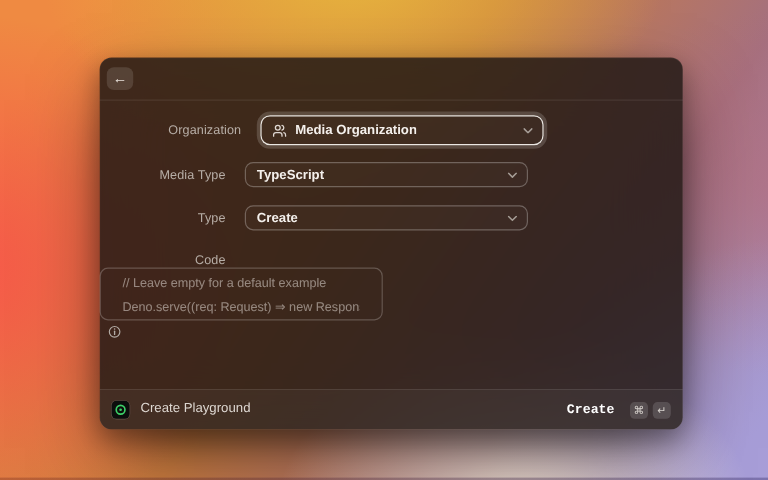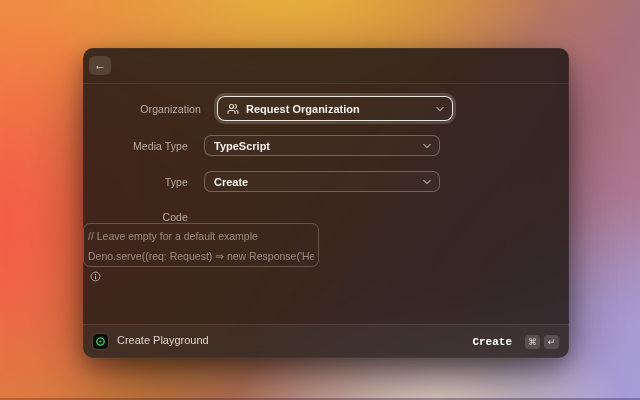--- a/index.html
+++ b/index.html
@@ -59,21 +59,21 @@
   .select.focused{
     height:25px;border:1.5px solid rgba(250,247,243,0.92);border-radius:8px;
     box-shadow:0 0 0 3px rgba(255,255,255,0.16);
   }
   .select .value{white-space:nowrap;overflow:hidden;}
   .select .lead-icon{display:flex;margin-right:7px;flex:none;}
   .chev{position:absolute;right:8px;top:50%;transform:translateY(-50%);display:flex;}
   .textarea{
     width:236px;height:44px;box-sizing:border-box;flex:none;
     border:1px solid rgba(255,255,255,0.22);border-radius:7px;
-    padding:6px 4px;cursor:text;
+    padding:6px 18px;cursor:text;
     color:rgba(232,226,220,0.52);font-size:10.5px;line-height:12px;
   }
   .textarea .ph-line{white-space:nowrap;overflow:hidden;}
   .textarea .ph-line2{margin-top:8px;}
   .info-wrap{margin-left:7px;margin-top:4px;display:flex;cursor:pointer;}
   .modal-footer{
     position:absolute;left:0;right:0;bottom:0;height:34px;box-sizing:border-box;
     border-top:1px solid rgba(255,255,255,0.09);
     background:rgba(255,255,255,0.035);
     border-radius:0 0 10px 10px;
@@ -111,21 +111,21 @@
     <span class="field-label">Organization</span>
     <div class="select focused">
       <span class="lead-icon">
         <svg width="12" height="12" viewBox="0 0 24 24" fill="none" stroke="#ded7d1" stroke-width="2.2" stroke-linecap="round" stroke-linejoin="round">
           <path d="M16 21v-2a4 4 0 0 0-4-4H6a4 4 0 0 0-4 4v2"></path>
           <circle cx="9" cy="7" r="4"></circle>
           <path d="M22 21v-2a4 4 0 0 0-3-3.87"></path>
           <path d="M16 3.13a4 4 0 0 1 0 7.75"></path>
         </svg>
       </span>
-      <span class="value">Request Organization</span>
+      <span class="value">Media Organization</span>
       <span class="chev">
         <svg width="8" height="5" viewBox="0 0 10 6" fill="none">
             <path d="M1 1l4 4 4-4" stroke="#a59d96" stroke-width="1.6" stroke-linecap="round" stroke-linejoin="round"></path>
           </svg>
       </span>
     </div>
   </div>
 
   <div class="row row-media">
     <span class="field-label">Media Type</span>

